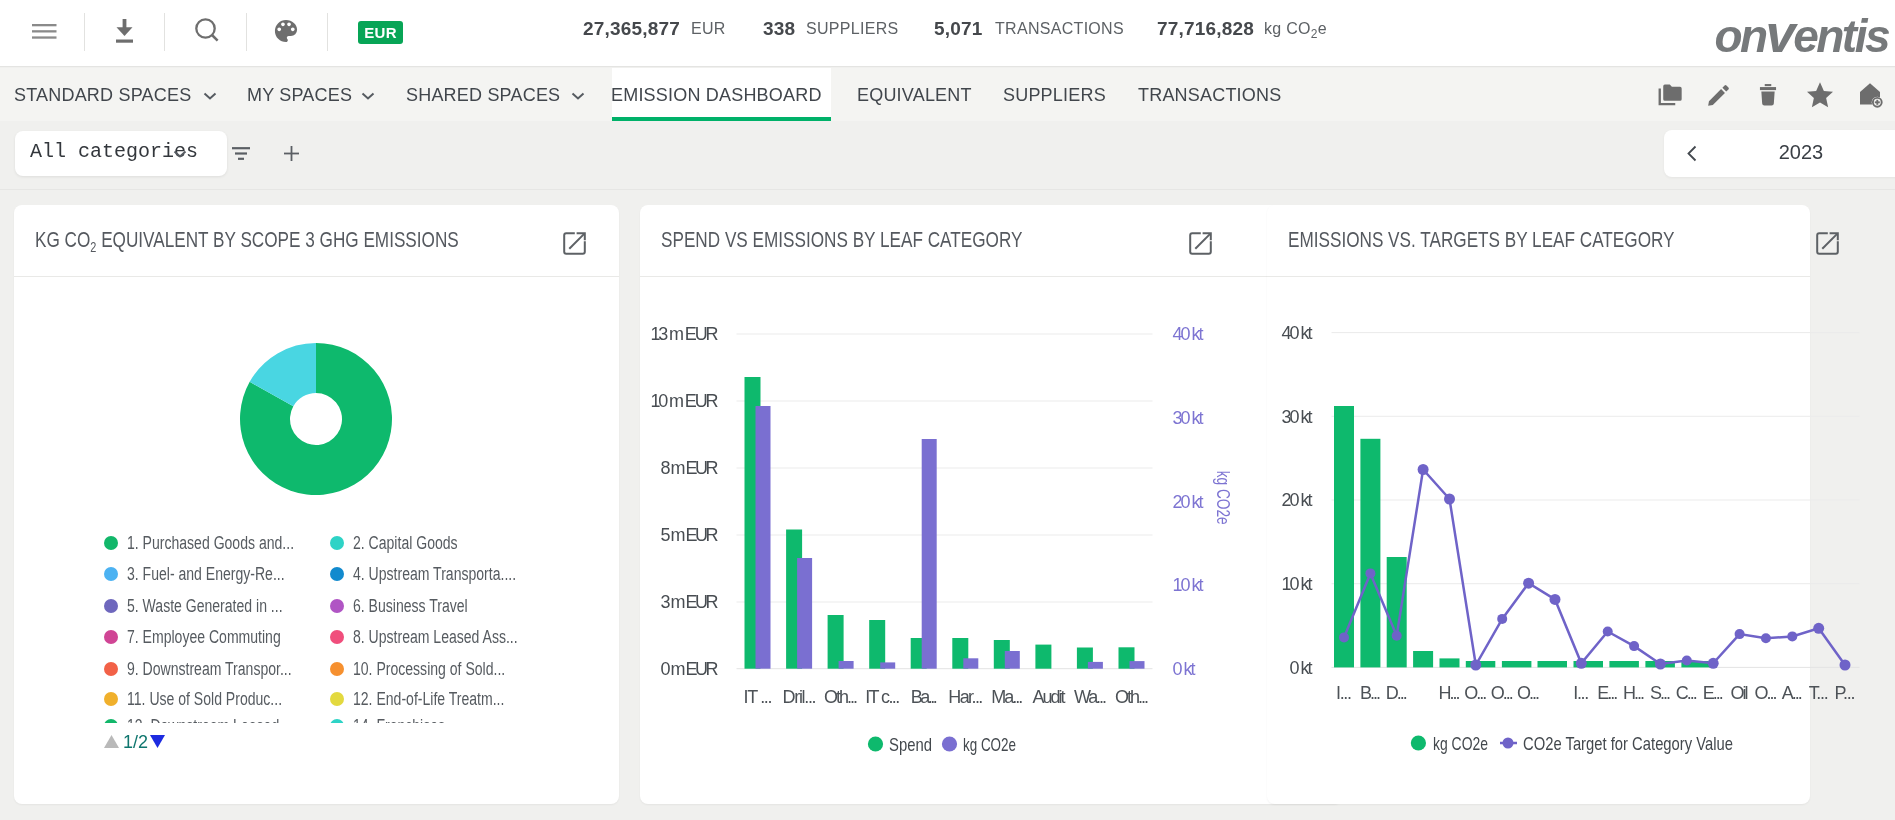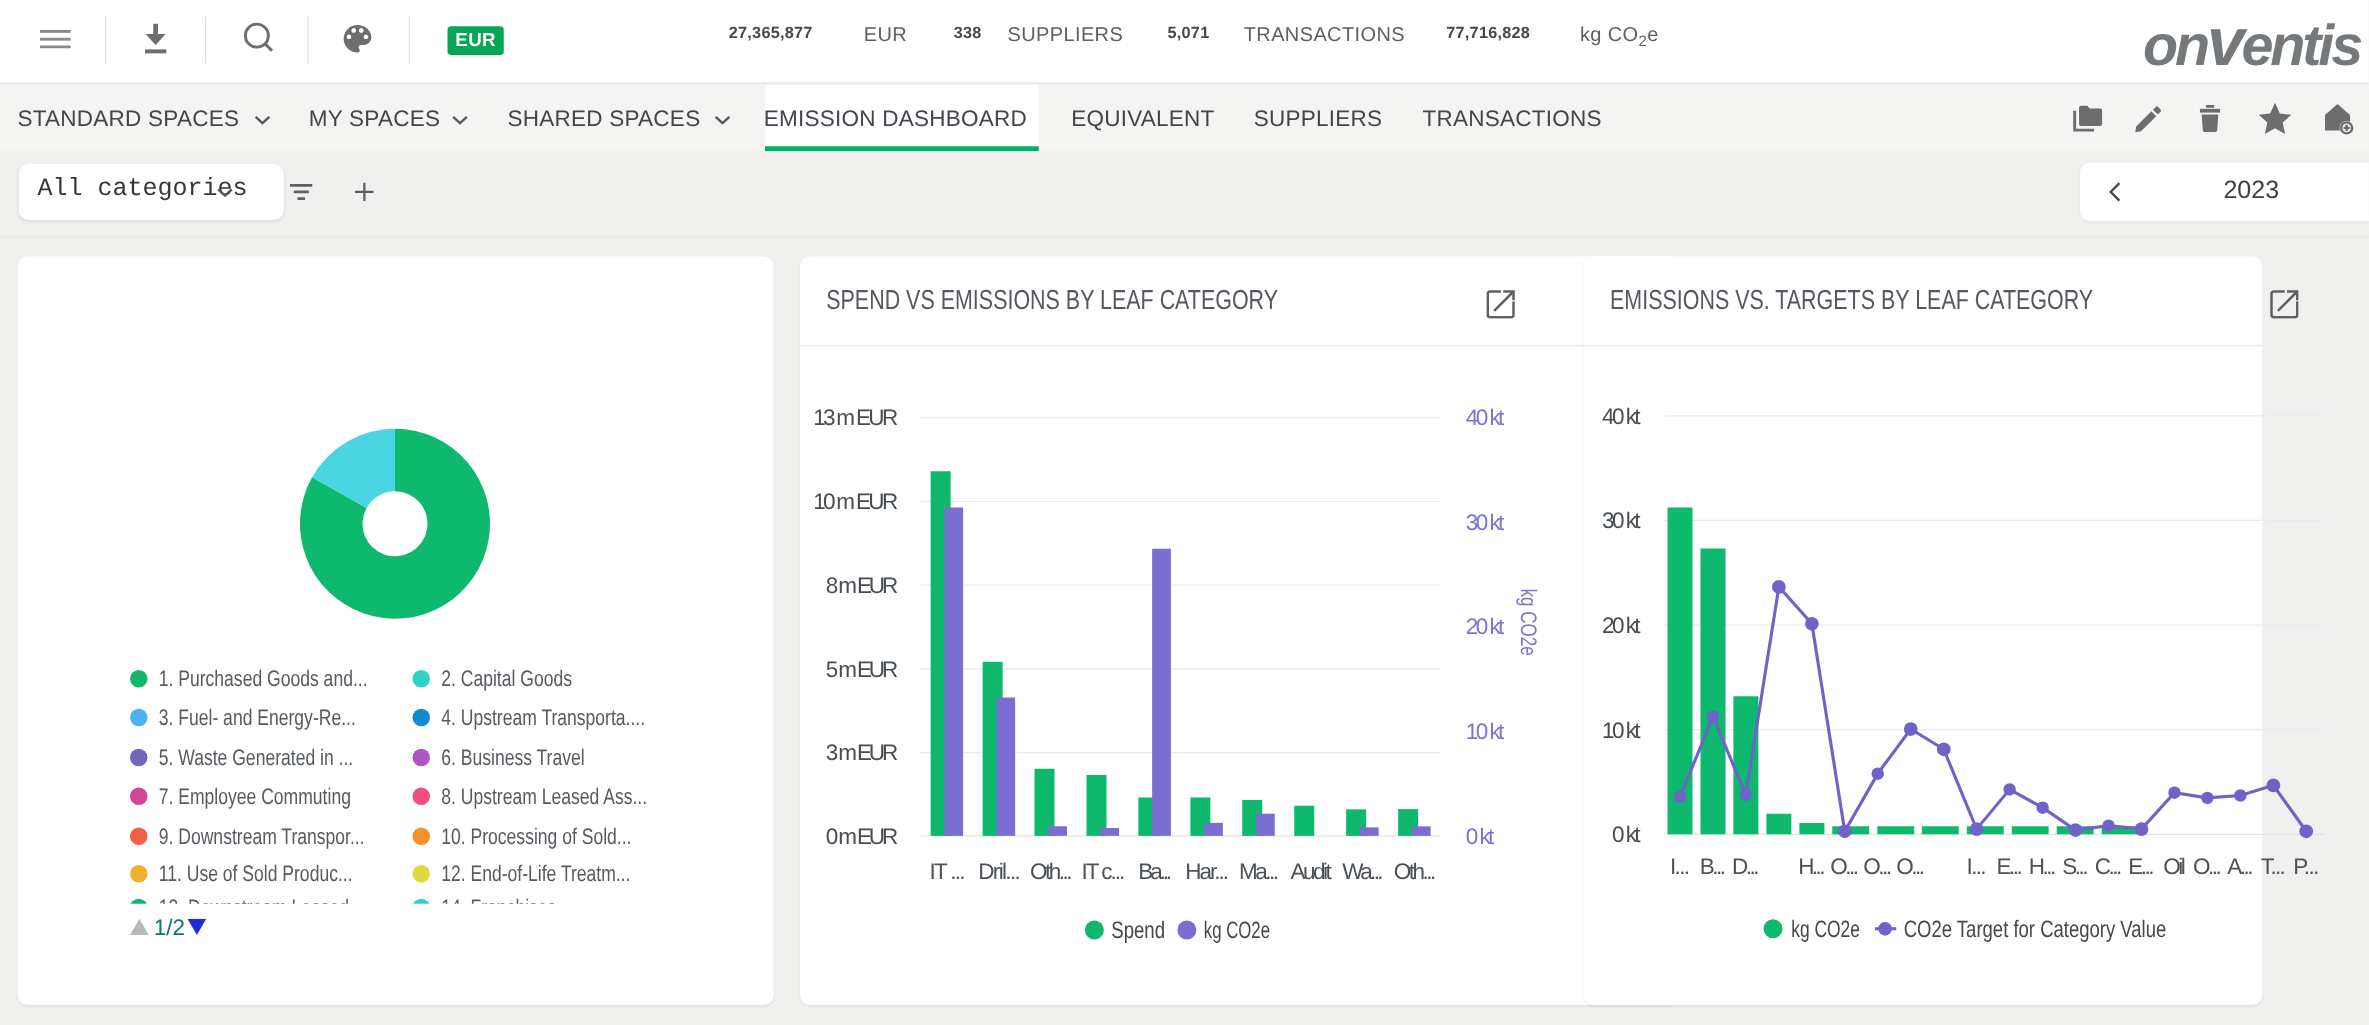--- a/index.html
+++ b/index.html
@@ -2,21 +2,21 @@
 <html><head>
 <meta charset="utf-8">
 <style>
 * { margin:0; padding:0; box-sizing:border-box; }
 html,body { width:1895px; height:820px; overflow:hidden; }
 body { font-family:"Liberation Sans", sans-serif; background:#f0f0ee; position:relative; }
 .abs { position:absolute; }
 
 #topbar { position:absolute; left:0; top:0; width:1895px; height:67px; background:#ffffff; border-bottom:1px solid #e4e4e2; }
 .tsep { position:absolute; top:13px; width:1px; height:38px; background:#e2e2e0; }
-.statnum { position:absolute; top:18px; font-size:13px; font-weight:bold; color:#45484c; letter-spacing:0.2px; }
+.statnum { position:absolute; top:18px; font-size:19px; font-weight:bold; color:#45484c; letter-spacing:0.2px; }
 .statlab { position:absolute; top:20px; font-size:16px; color:#5d6165; letter-spacing:0.3px; }
 #logo { position:absolute; top:9px; right:7px; font-size:46px; font-weight:bold; font-style:italic; color:#76797b; letter-spacing:-2.5px; }
 
 #navbar { position:absolute; left:0; top:68px; width:1895px; height:53px; background:#f4f4f2; }
 .navitem { position:absolute; top:17px; font-size:18px; color:#41464c; letter-spacing:0.2px; white-space:nowrap; }
 #activetab { position:absolute; left:612px; top:0; width:219px; height:49px; background:#ffffff; }
 #activeline { position:absolute; left:612px; top:49px; width:219px; height:4px; background:#00b169; }
 
 #filterrow { position:absolute; left:0; top:121px; width:1895px; height:69px; background:#f0f0ee; border-bottom:1px solid #e6e6e4; }
 #catpill { position:absolute; left:15px; top:10px; width:212px; height:45px; background:#ffffff; border-radius:8px; box-shadow:0 1px 3px rgba(0,0,0,0.08);font-family:Liberation Mono, monospace; }
@@ -146,20 +146,30 @@
         <polyline points="8.5,1.5 1.5,8.5 8.5,15.5" fill="none" stroke="#43484e" stroke-width="1.8"></polyline>
       </svg>
     <span class="yr">2023</span>
     <svg class="abs" style="left:238px;top:15px" width="10" height="17" viewBox="0 0 10 17">
         <polyline points="1.5,1.5 8.5,8.5 1.5,15.5" fill="none" stroke="#43484e" stroke-width="1.8"></polyline>
       </svg>
   </div>
 </div>
 
 <div class="card" id="card1">
+  <div class="cardhead">
+    <span class="cardtitle">KG CO<sub>2</sub> EQUIVALENT BY SCOPE 3 GHG EMISSIONS</span>
+    <svg class="openicon" style="left:549px" viewBox="0 0 23 23">
+        <g fill="none" stroke="#5d6165" stroke-width="2">
+          <path d="M11.8 1.2H3.2C1.9 1.2 1.2 1.9 1.2 3.2v16.6c0 1.3.7 2 2 2h16.6c1.3 0 2-.7 2-2v-10.6"></path>
+          <path d="M13.6 1.2h8.2v7"></path>
+          <line x1="21.4" y1="1.6" x2="6.3" y2="16.7"></line>
+        </g>
+      </svg>
+  </div>
   <svg class="abs" style="left:202px;top:114px" width="200" height="200" viewBox="0 0 200 200">
     <path fill="#0eb96d" d="M100 24 A76 76 0 1 1 33.69 62.87 L77.31 87.30 A26 26 0 1 0 100 74 Z"></path>
     <path fill="#49d6e2" d="M33.69 62.87 A76 76 0 0 1 100 24 L100 74 A26 26 0 0 0 77.31 87.30 Z"></path>
   </svg>
   <div class="lgrow" style="left:90px;top:327px">
       <span class="lgdot" style="left:0;background:#12b76a"></span>
       <span class="lgtxt" style="left:23px">1. Purchased Goods and...</span>
     </div>
   <div class="lgrow" style="left:316px;top:327px">
       <span class="lgdot" style="left:0;background:#2ed3c6"></span>

